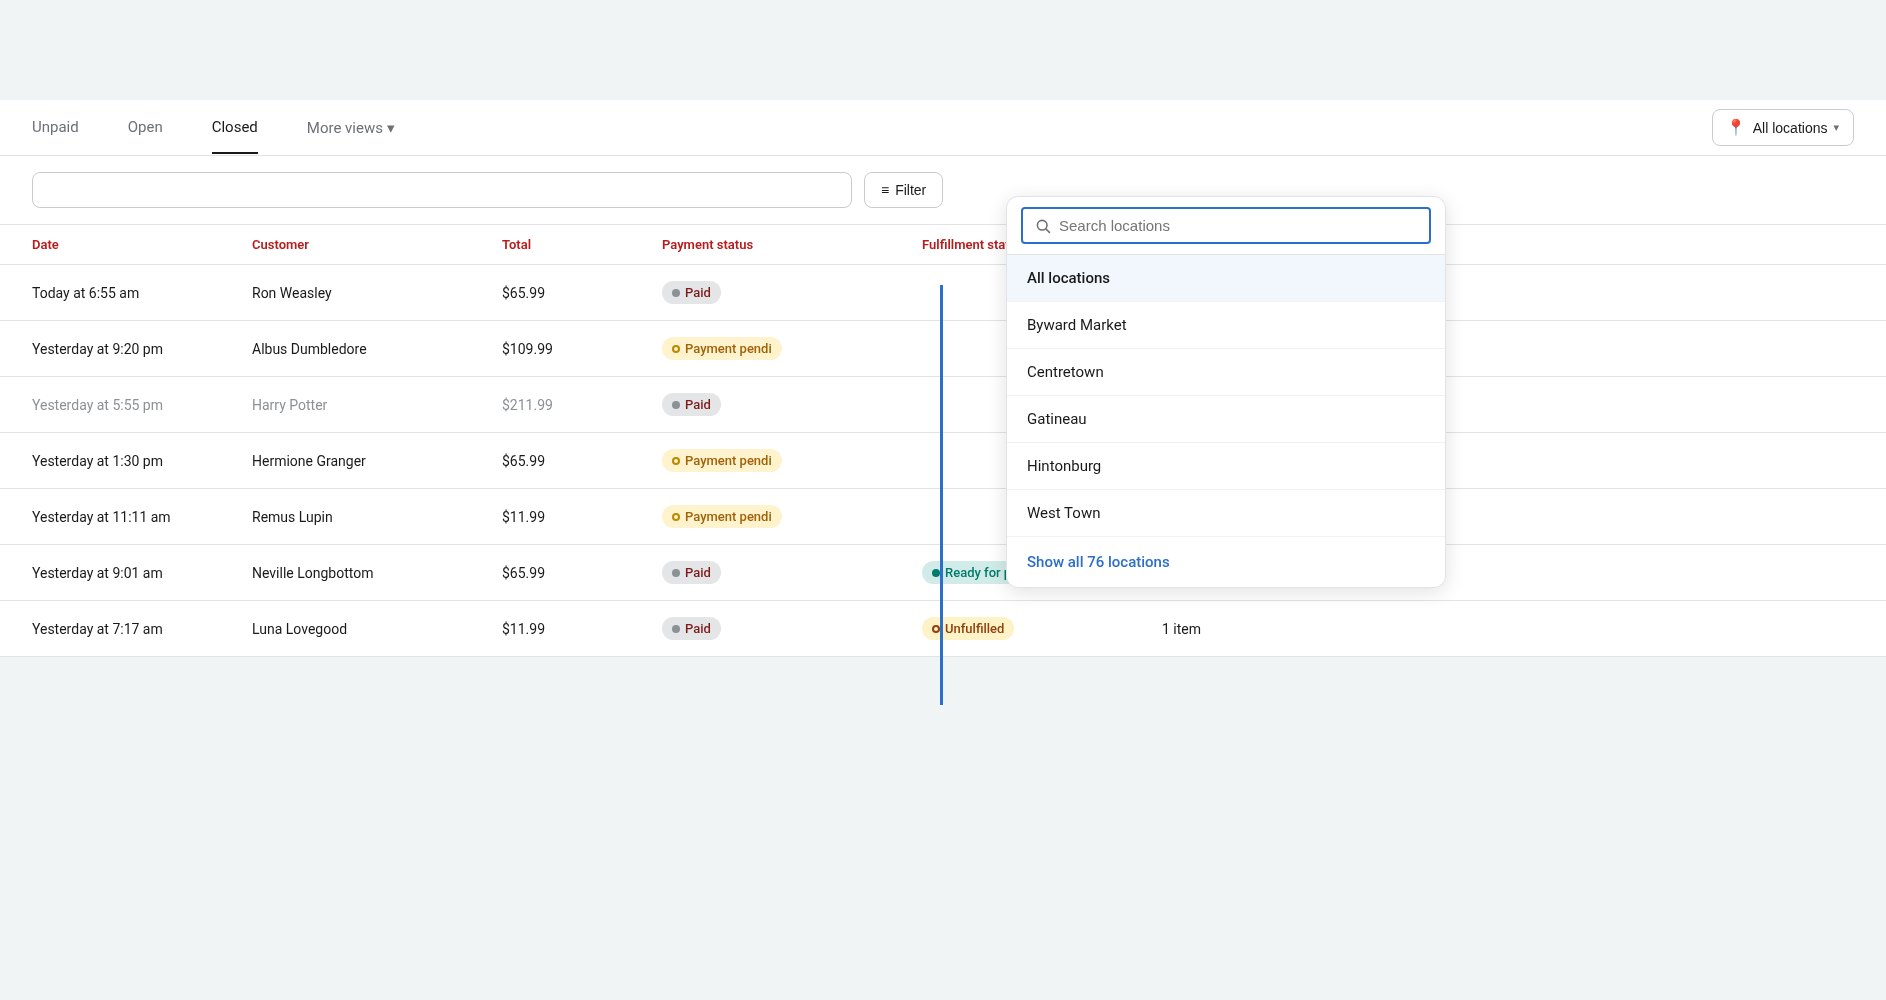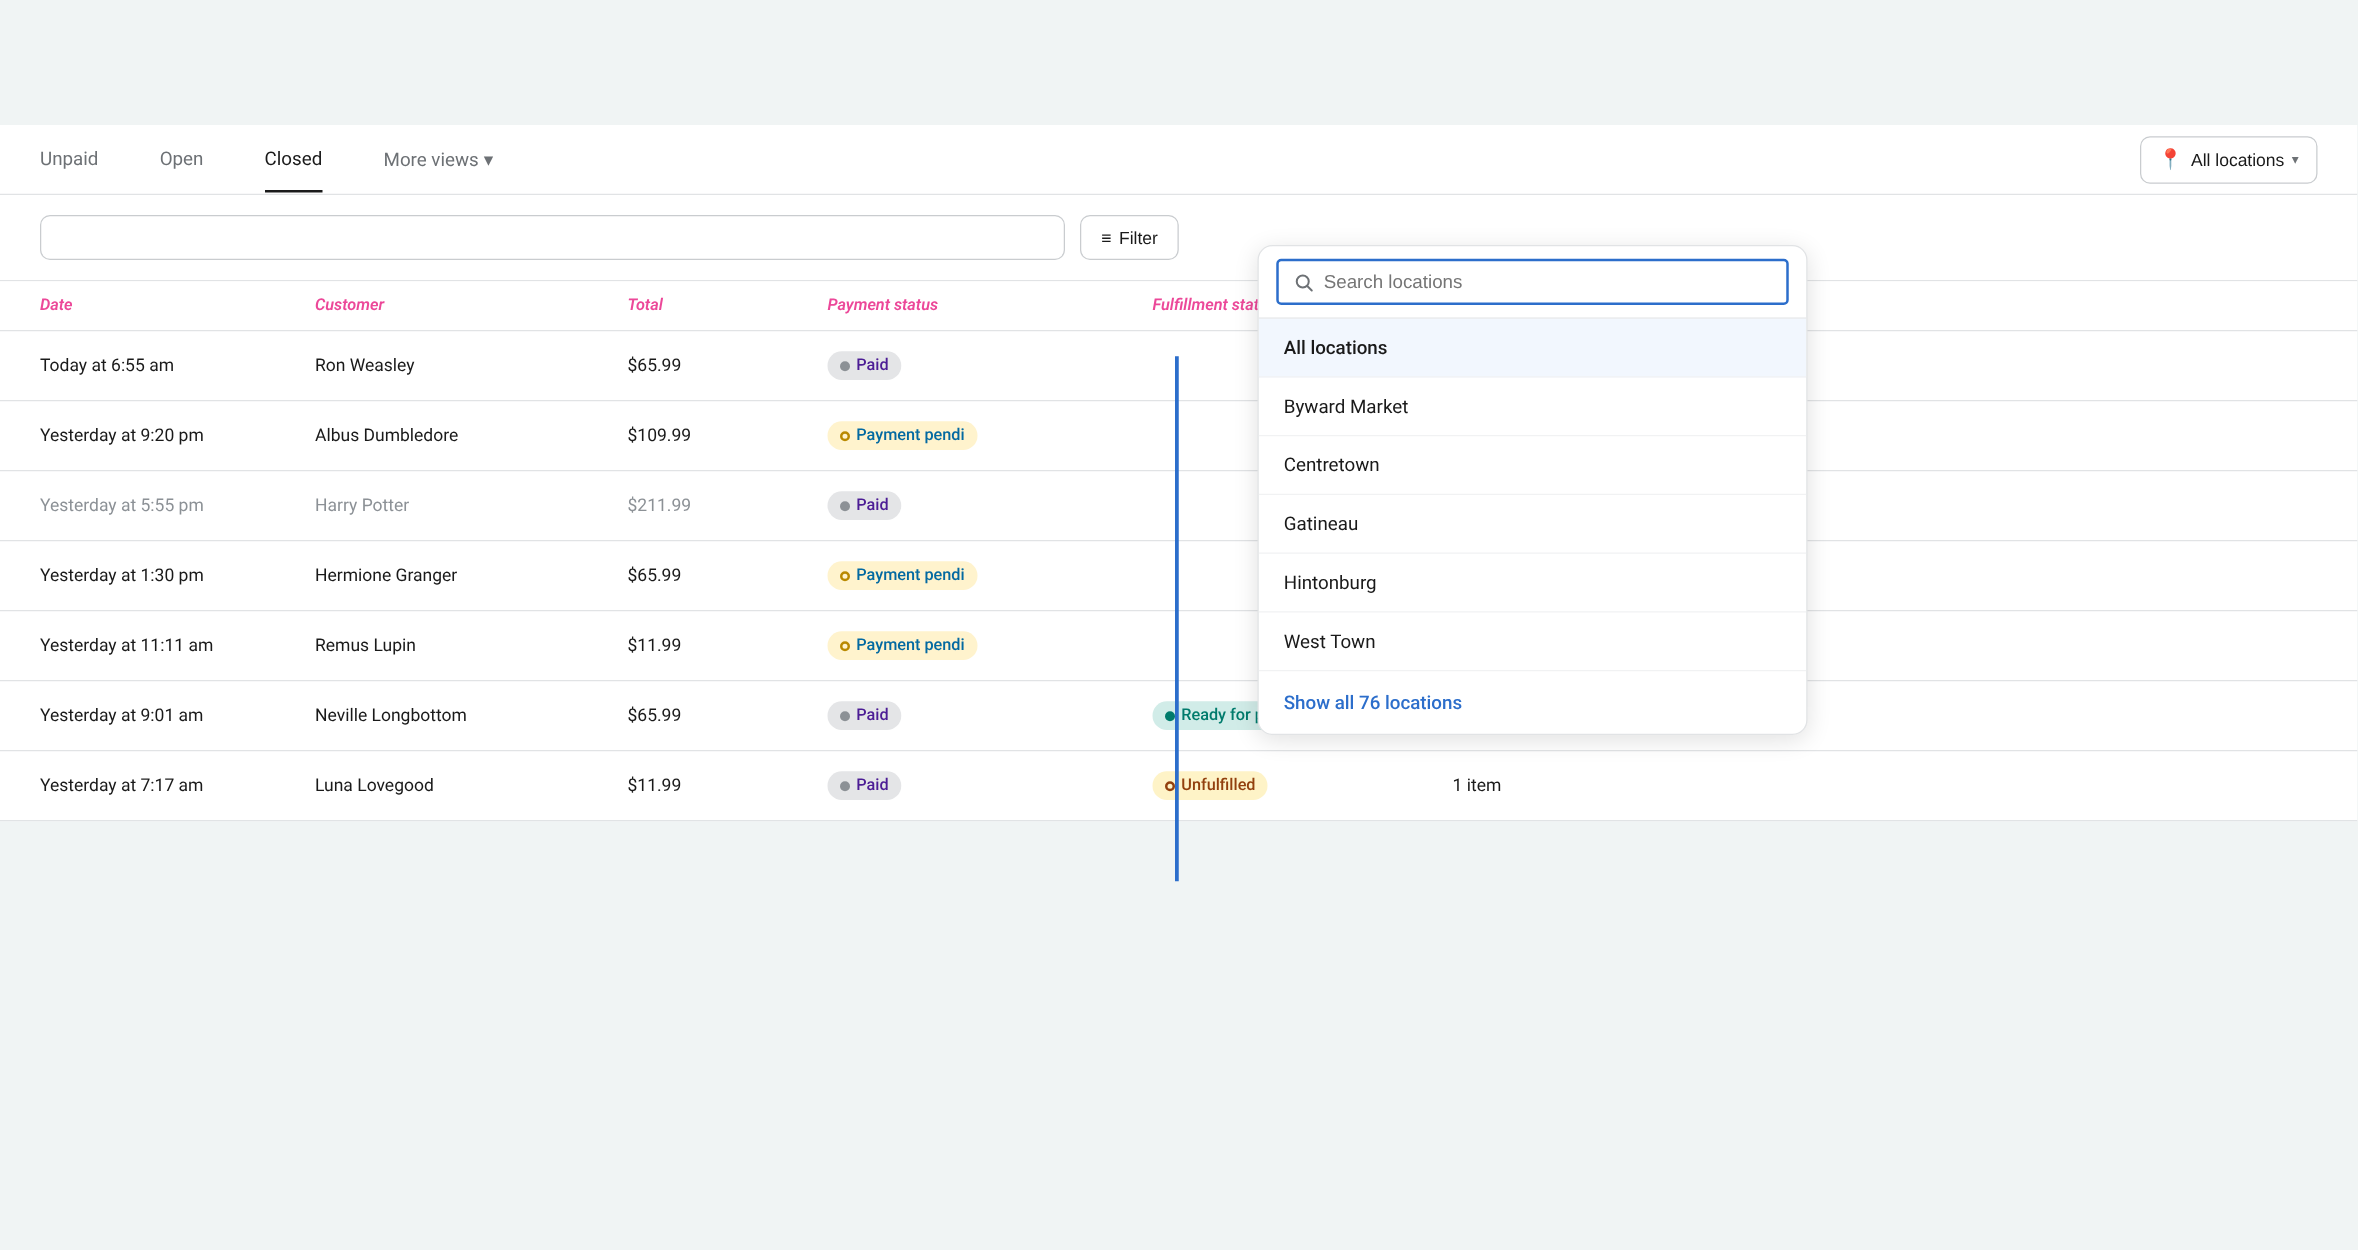--- a/index.html
+++ b/index.html
@@ -127,22 +127,21 @@
     .table-header {
       display: grid;
       grid-template-columns: 220px 250px 160px 260px 240px 160px;
       padding: 12px 32px;
       border-bottom: 1px solid #e1e3e5;
     }
 
     .table-header-cell {
       font-size: 13px;
       font-weight: 600;
-      color: #ec4899;
-      font-style: italic;
+      color: #b91c1c;
     }
 
     .table-row {
       display: grid;
       grid-template-columns: 220px 250px 160px 260px 240px 160px;
       padding: 16px 32px;
       border-bottom: 1px solid #e1e3e5;
       align-items: center;
     }
 
@@ -160,26 +159,26 @@
       align-items: center;
       gap: 5px;
       padding: 4px 10px;
       border-radius: 20px;
       font-size: 13px;
       font-weight: 500;
     }
 
     .badge-gray {
       background: #e4e5e7;
-      color: #4c1d95;
+      color: #7f1d1d;
     }
 
     .badge-yellow {
       background: #fff3cd;
-      color: #0369a1;
+      color: #a16207;
     }
 
     .badge-teal {
       background: #d1ece8;
       color: #007b6c;
     }
 
     .badge-yellow2 {
       background: #fef3c7;
       color: #92400e;

